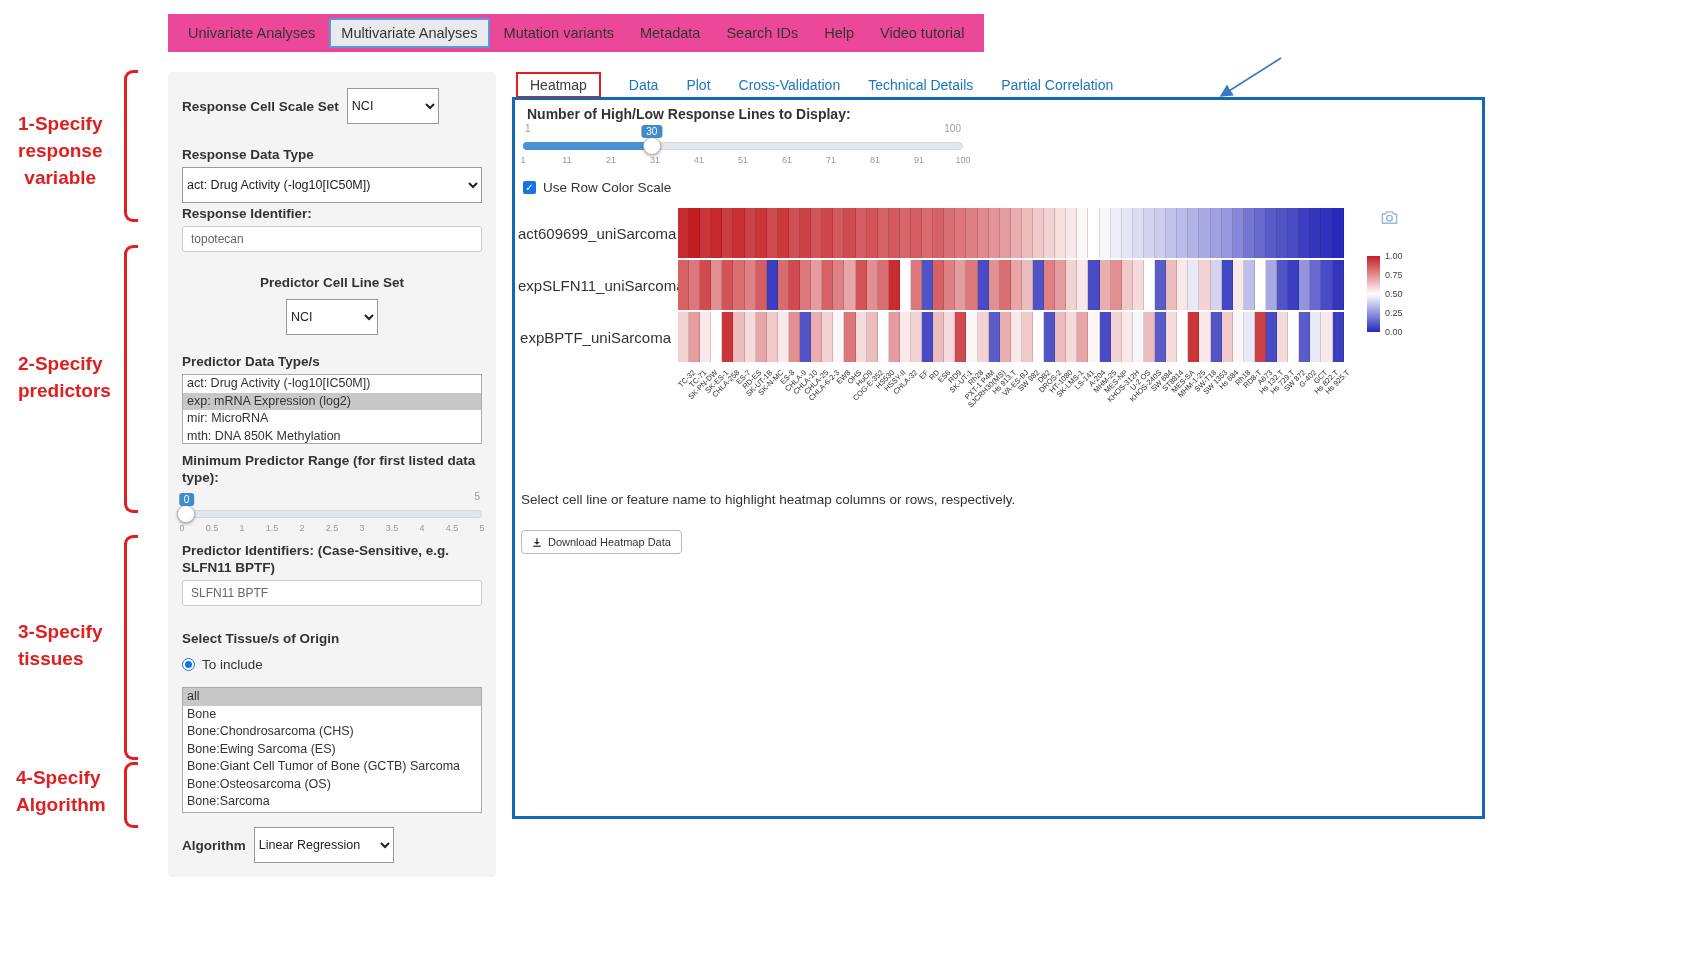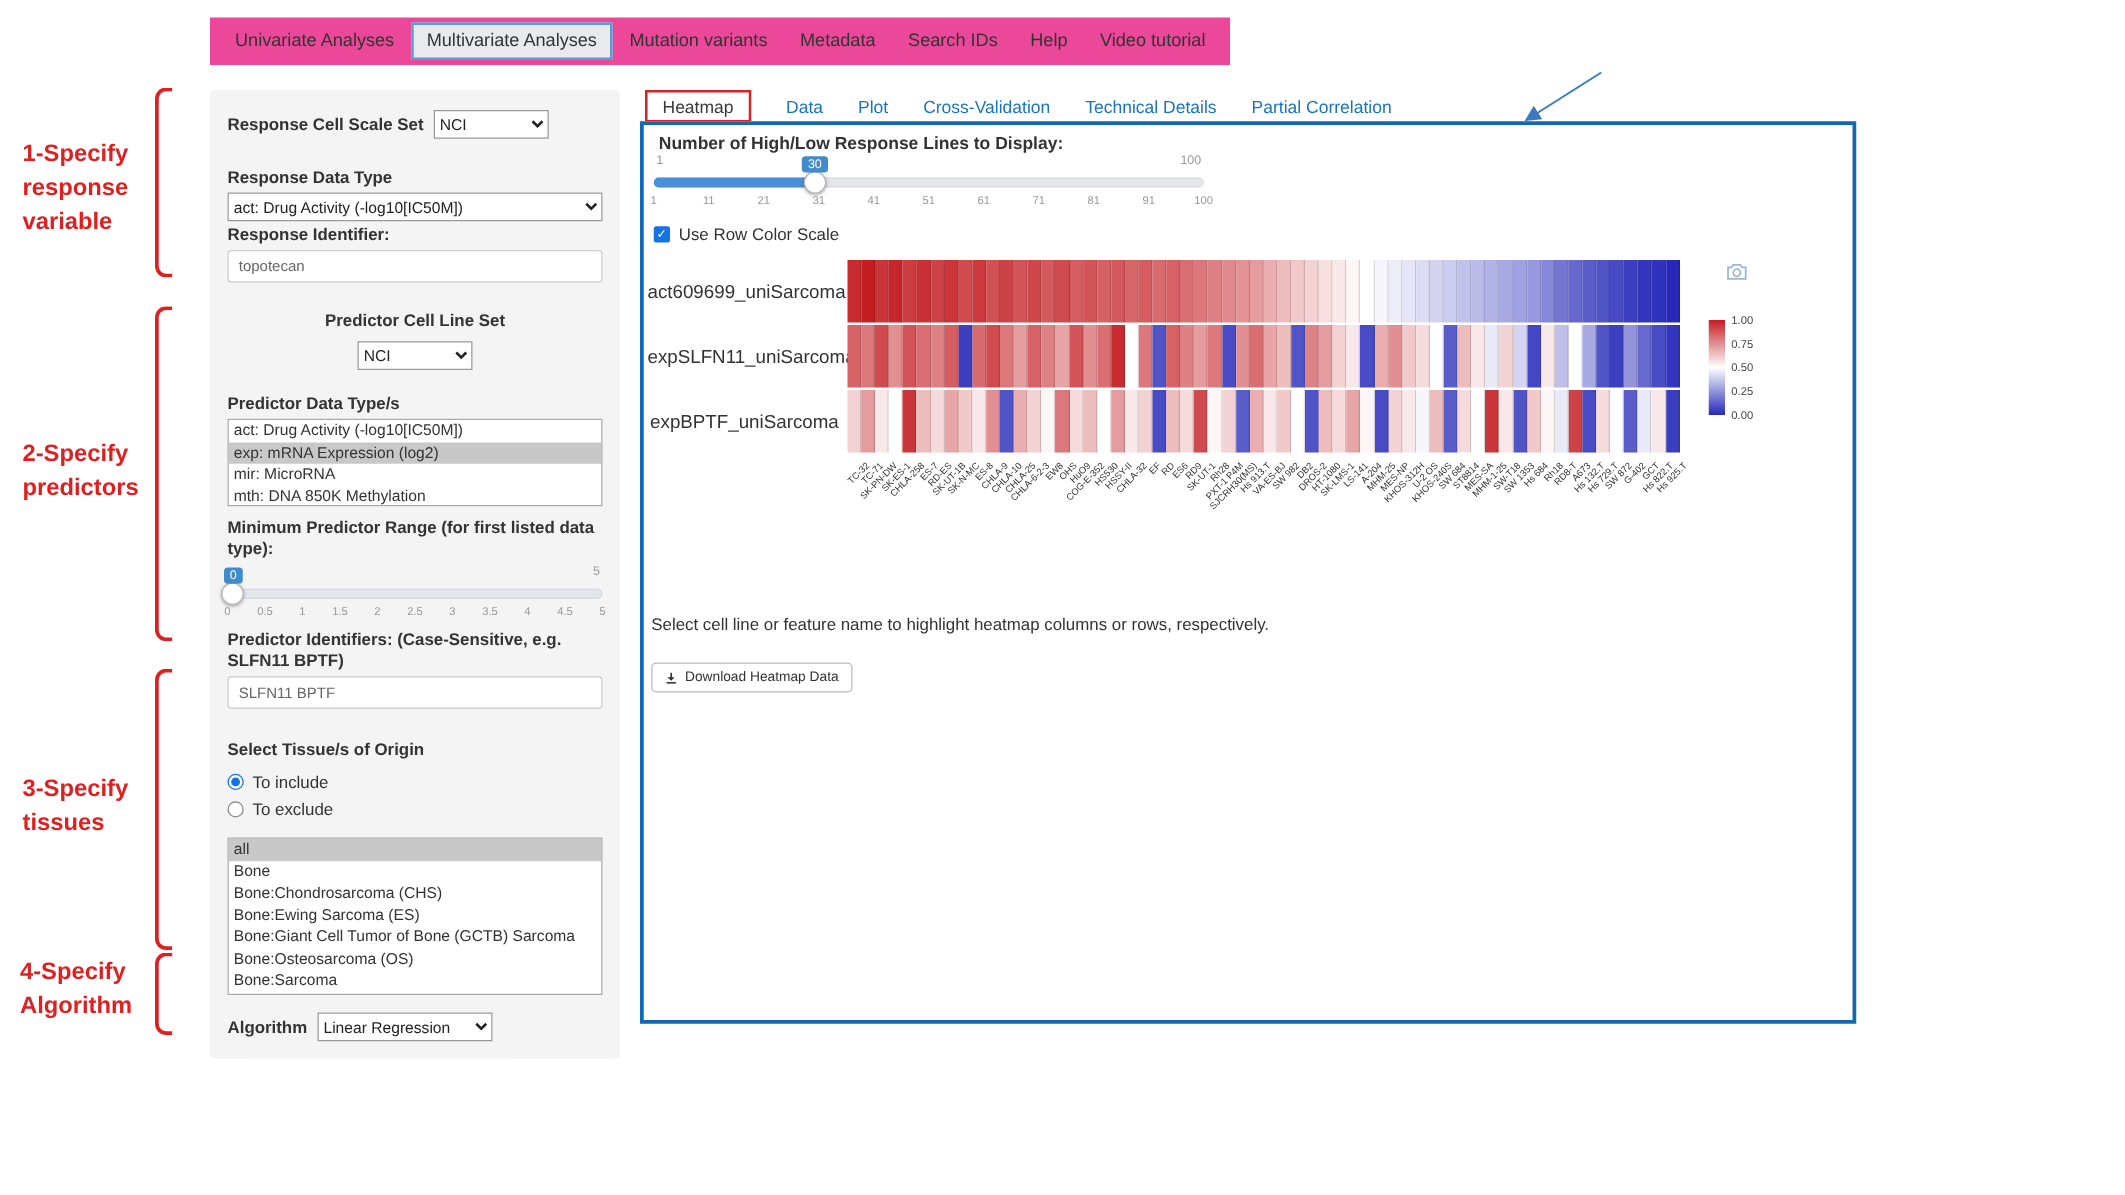--- a/index.html
+++ b/index.html
@@ -17,29 +17,29 @@
   .annot-heading { position:absolute; top:24px; left:1040px; width:450px; text-align:right;
     font-size:24px; font-weight:bold; color:#0d6db8; }
   .annot-arrow { position:absolute; left:1205px; top:54px; }
 
   
   .bracket { position:absolute; left:124px; width:14px; border-left:3px solid #e02020;
     border-top:3px solid #e02020; border-bottom:3px solid #e02020; border-radius:9px 0 0 9px; }
   .b0 { top:70px; height:152px; } .b1 { top:245px; height:268px; }
   .b2 { top:535px; height:225px; } .b3 { top:762px; height:66px; }
   .bracket-label { position:absolute; color:#e02020; font-size:19px; font-weight:bold; line-height:27px; }
-  #bl0 { left:18px; top:110px; } #bl1 { left:18px; top:350px; }
+  #bl0 { left:18px; top:110px;text-align:center; } #bl1 { left:18px; top:350px; }
   #bl2 { left:18px; top:618px; } #bl3 { left:16px; top:764px; }
 
   
   .form-panel { position:absolute; left:168px; top:72px; width:328px; min-height:750px;
     background:#f4f4f4; border-radius:4px; padding:16px 14px 14px 14px; font-size:13.5px; }
   .flabel { font-weight:bold; margin-bottom:4px; line-height:17px; }
   .inline-row { display:flex; align-items:center; gap:8px; }
-  select { font-size:12.5px; height:23px; border:1px solid #999; background:#fff; color:#222; }
+  select { font-size:12.5px; height:36px; border:1px solid #999; background:#fff; color:#222; }
   input.textbox { width:100%; height:26px; border:1px solid #ccc; border-radius:3px;
     padding:0 8px; font-size:12px; color:#666; background:#fff; }
   .listbox { border:1px solid #aaa; background:#fff; font-size:12.5px; overflow:hidden; }
   .listbox .opt { padding:1px 4px; white-space:nowrap; line-height:15.5px; cursor:pointer; }
   .listbox .opt.selected { background:#c8c8c8; }
   .radio-row { display:flex; align-items:center; gap:7px; height:22px; cursor:pointer; }
   .radio { width:13px; height:13px; border-radius:50%; border:1px solid #888; background:#fff; position:relative; flex:0 0 13px; }
   .radio.checked { border-color:#1673e6; }
   .radio.checked::after { content:""; position:absolute; left:2px; top:2px; width:7px; height:7px;
     border-radius:50%; background:#1673e6; }
@@ -187,24 +187,20 @@
       </div>
 
     <div class="flabel">Predictor Identifiers: (Case-Sensitive, e.g. SLFN11 BPTF)</div>
     <input class="textbox" style="margin-bottom: 24px;" value="SLFN11 BPTF">
 
     <div class="flabel" style="margin-bottom:6px;">Select Tissue/s of Origin</div>
     <div id="tissue-radios">
         <div class="radio-row">
           <span class="radio checked"></span>
           <span>To include</span>
-        </div>
-        <div class="radio-row">
-          <span class="radio"></span>
-          <span>To exclude</span>
         </div>
       </div>
     <div class="listbox" id="tissue-list" style="height:126px; margin-top:12px; margin-bottom:14px;">
         <div class="opt selected">all</div>
         <div class="opt">Bone</div>
         <div class="opt">Bone:Chondrosarcoma (CHS)</div>
         <div class="opt">Bone:Ewing Sarcoma (ES)</div>
         <div class="opt">Bone:Giant Cell Tumor of Bone (GCTB) Sarcoma</div>
         <div class="opt">Bone:Osteosarcoma (OS)</div>
         <div class="opt">Bone:Sarcoma</div>

